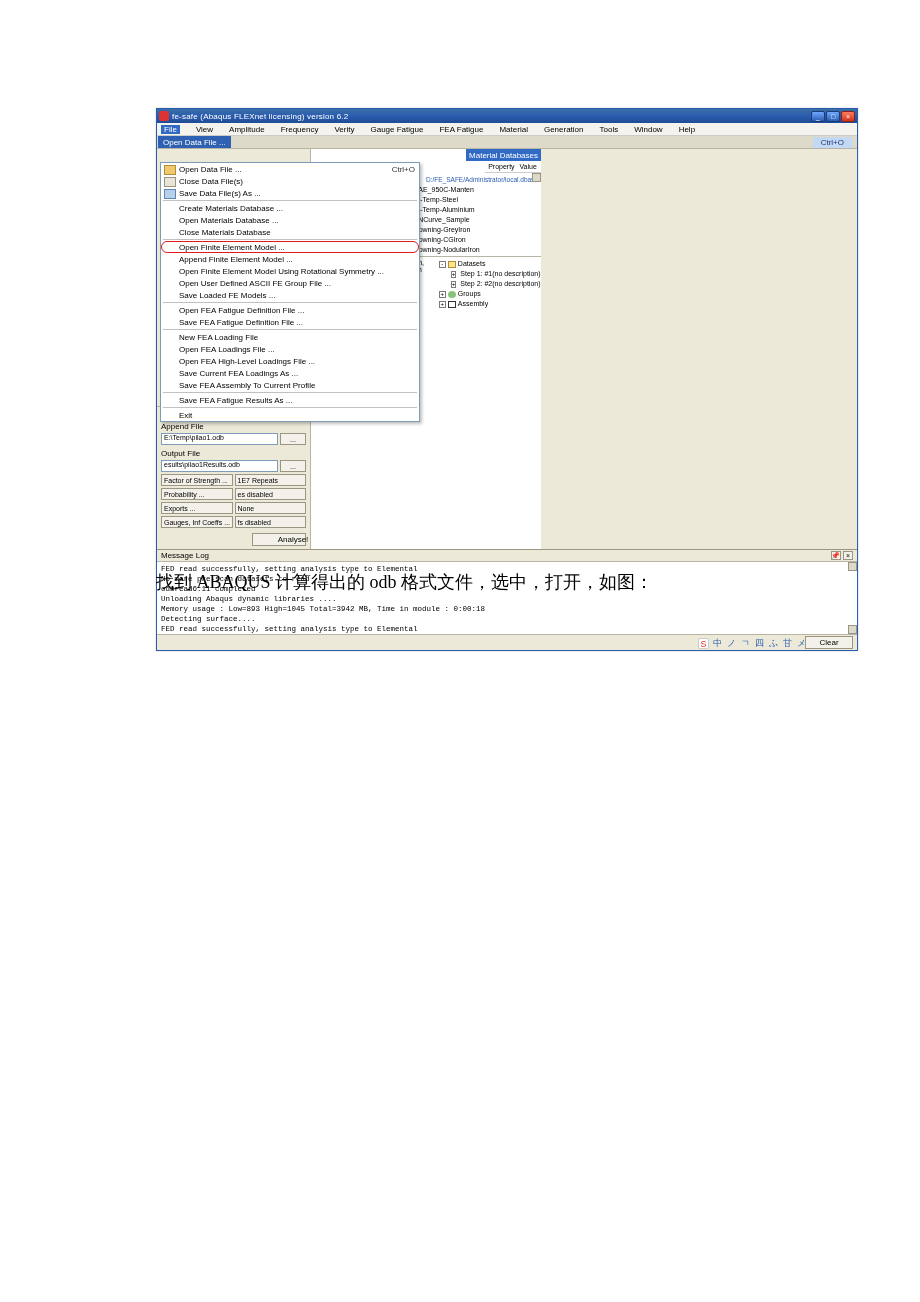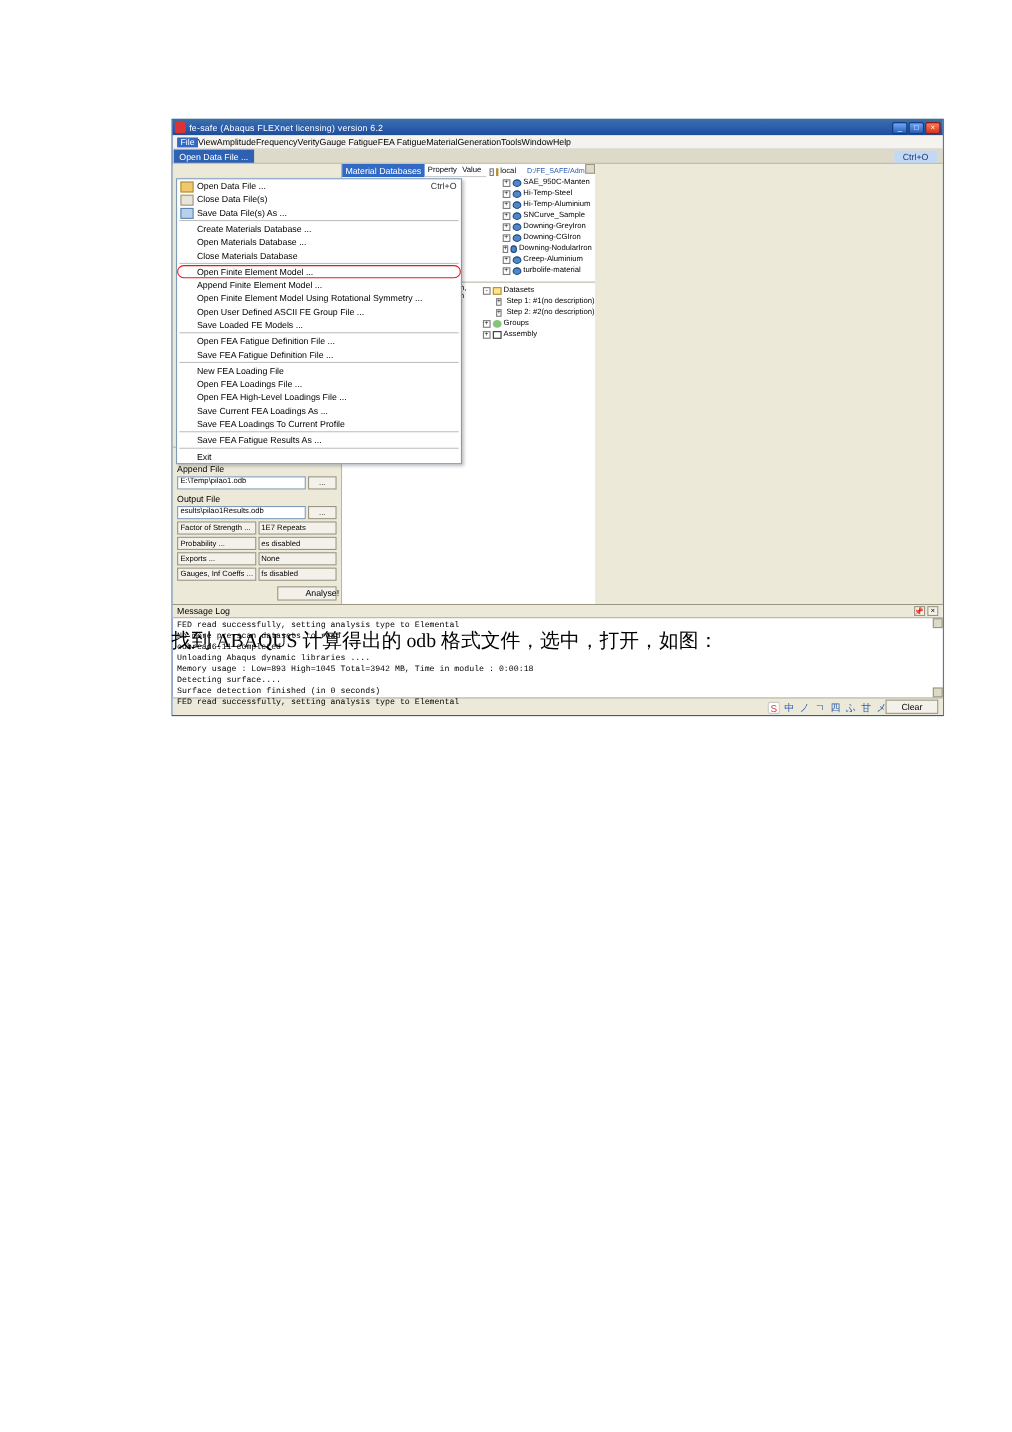--- a/index.html
+++ b/index.html
@@ -6,21 +6,21 @@
   body { font-family: "Microsoft YaHei", Arial, sans-serif; font-size: 11px; background: #fff; width: 920px; height: 1302px; position: relative; }
   .doc-wrap { position: absolute; top: 108px; left: 156px; width: 704px; }
   .window { width: 702px; border: 1px solid #2a5db0; background: #ece9d8; box-shadow: 0 0 2px rgba(0,0,0,0.2); font-size: 8px; font-family: Tahoma, sans-serif; }
   .titlebar { background: linear-gradient(to bottom,#3a6ea5 0%,#2a5db0 50%,#1f4c95 100%); color: #fff; height: 14px; display: flex; align-items: center; padding: 0 2px; }
   .titlebar .icon { width: 10px; height: 10px; background: #d33; border-radius: 2px; margin-right: 3px; }
   .titlebar .title { flex: 1; font-size: 8px; letter-spacing: .2px; }
   .titlebar .winbtns { display: flex; gap: 1px; }
   .titlebar .winbtn { width: 14px; height: 11px; background: linear-gradient(to bottom,#6fa8ff,#2a5db0); border: 1px solid #1a3c78; border-radius: 2px; display: flex; align-items: center; justify-content: center; color: #fff; font-size: 7px; }
   .titlebar .winbtn.close { background: linear-gradient(to bottom,#ff7b5a,#d3341c); border-color:#8c1f0f; }
 
-  .menubar { background: #f4f3ee; border-bottom: 1px solid #ccc; height: 13px; display: flex; align-items: center; padding: 0 4px; gap: 0; color: #000; }
+  .menubar { background: #f4f3ee; border-bottom: 1px solid #ccc; height: 13px; display: flex; align-items: center; padding: 0 4px; gap: 16px; color: #000; }
   .menubar .mi { cursor: default; }
   .menubar .mi.open { background: #316ac5; color: #fff; padding: 0 3px; }
 
   .dropdown { position: absolute; top: 26px; left: 3px; width: 260px; background: #fff; border: 1px solid #7f9db9; box-shadow: 2px 2px 3px rgba(0,0,0,0.25); z-index: 50; }
   .dropdown .item { display: flex; align-items: center; height: 12px; padding: 0 4px 0 18px; position: relative; color: #000; }
   .dropdown .item.ic::before { content:""; position:absolute; left:3px; top:2px; width:10px; height:8px; background:#f0c96e; border:1px solid #b08f3a; }
   .dropdown .item.ic2::before { content:""; position:absolute; left:3px; top:2px; width:10px; height:8px; background:#e8e4d8; border:1px solid #9a9684; }
   .dropdown .item.ic3::before { content:""; position:absolute; left:3px; top:2px; width:10px; height:8px; background:#b7d1ec; border:1px solid #5f86b2; }
   .dropdown .sep { height:1px; margin:1px 2px; background:#c0c0c0; }
   .dropdown .item.hl { outline: 1.5px solid #e11b1b; outline-offset:-1px; border-radius:6px; }
@@ -49,21 +49,21 @@
   .panel-sub { display:flex; height:12px; border-bottom:1px solid #ccc; font-size:7px; }
   .panel-sub .c1 { width:56%; padding:0 3px; display:flex; align-items:center; color:#000; }
   .panel-sub .c2 { flex:1; padding:0 3px; display:flex; align-items:center; color:#000; }
   .tree { font-size:7px; padding:2px 3px; color:#000; line-height:10px; overflow:hidden; }
   .tree .node { display:flex; align-items:center; gap:2px; white-space:nowrap; }
   .tree .tog { width:7px; height:7px; border:1px solid #7a7a7a; display:inline-flex; align-items:center; justify-content:center; font-size:6px; line-height:6px; background:#fff; }
   .tree .ind1 { padding-left:12px; }
   .tree .db-icon { width:8px; height:7px; background:#f0c96e; border:1px solid #b08f3a; display:inline-block; }
   .tree .wi { width:8px; height:7px; background:#4f87c7; border-radius:50%; display:inline-block; border:1px solid #1f4a82; }
   .tree .val { color:#2a5db0; margin-left:8px; font-size:6.5px; }
-  .mat-panel { height:108px; border-bottom:1px solid #b9b5a4; overflow:hidden; display:flex; flex-direction:row; }
+  .mat-panel { height:108px; border-bottom:1px solid #b9b5a4; overflow:hidden; display:flex; flex-direction:column;align-items:flex-end; }
   .mat-body { flex:1; overflow:hidden; position:relative; }
   .mat-body .scroll-up { position:absolute; right:0; top:0; width:9px; height:9px; background:#dcd9c9; border:1px solid #9a9684; }
   .mod-panel { flex:1; overflow:hidden; display:flex; }
   .mod-panel .units { font-size:7px; color:#000; padding:2px 4px; }
 
   .msg-panel { background:#fff; border-top:1px solid #9a9684; }
   .msg-title { height:12px; background:#ece9d8; border-bottom:1px solid #b9b5a4; display:flex; align-items:center; padding:0 4px; font-size:8px; color:#000; }
   .msg-title .pin { margin-left:auto; display:flex; gap:2px; }
   .msg-title .pin span { width:10px; height:9px; border:1px solid #9a9684; background:#f3f1e9; font-size:7px; display:flex; align-items:center; justify-content:center; }
   .msg-body { font-family:"Courier New",monospace; font-size:7.5px; color:#000; padding:2px 4px; line-height:10px; height:72px; position:relative; }
@@ -138,21 +138,21 @@
         <div class="item">Open User Defined ASCII FE Group File ...</div>
         <div class="item">Save Loaded FE Models ...</div>
         <div class="sep"></div>
         <div class="item">Open FEA Fatigue Definition File ...</div>
         <div class="item">Save FEA Fatigue Definition File ...</div>
         <div class="sep"></div>
         <div class="item">New FEA Loading File</div>
         <div class="item">Open FEA Loadings File ...</div>
         <div class="item">Open FEA High-Level Loadings File ...</div>
         <div class="item">Save Current FEA Loadings As ...</div>
-        <div class="item">Save FEA Loadings To Current Profile</div>
+        <div class="item">Save FEA Assembly To Current Profile</div>
         <div class="sep"></div>
         <div class="item">Save FEA Fatigue Results As ...</div>
         <div class="sep"></div>
         <div class="item">Exit</div>
       </div>
 
       <div class="client">
         <div class="left-col">
           <div class="left-spacer"></div>
           <div class="scroll-strip">
@@ -301,21 +301,20 @@
         </div>
         <div class="msg-body">
           <div class="scroll-up"></div>
           <div>FED read successfully, setting analysis type to Elemental</div>
           <div>No more pre-scan datasets to read</div>
           <div></div>
           <div>odbread6.11 completed</div>
           <div>Unloading Abaqus dynamic libraries ....</div>
           <div>Memory usage : Low=893 High=1045 Total=3942 MB, Time in module : 0:00:18</div>
           <div>Detecting surface....</div>
-          <div>Surface detection finished (in 0 seconds)</div>
           <div>FED read successfully, setting analysis type to Elemental</div>
           <div class="scroll-dn"></div>
         </div>
         <div class="bottom-bar">
           <div class="clear-btn">Clear</div>
         </div>
       </div>
 
       <div class="tray">
         <span style="background:#fff;border:1px solid #ccc;color:#d33;">S</span>

